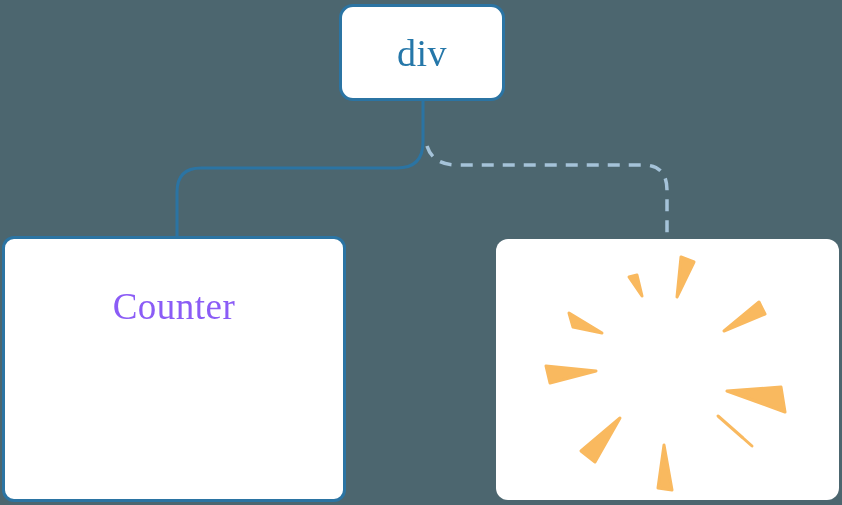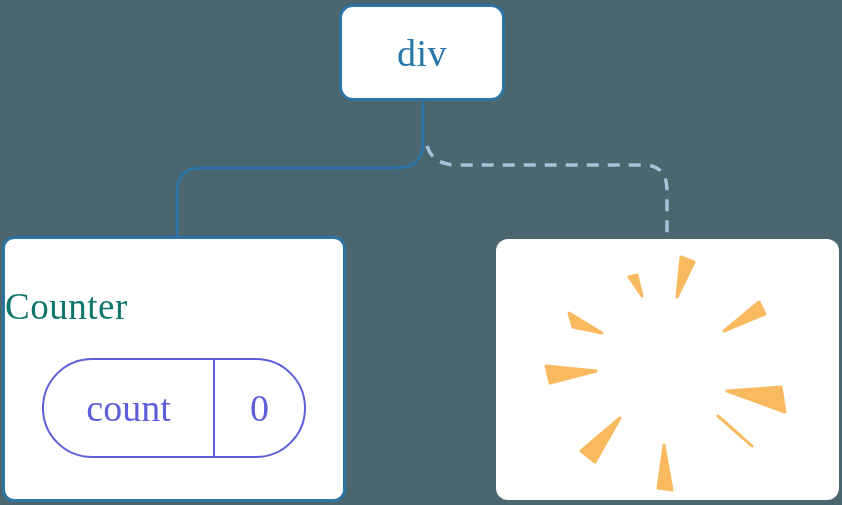--- a/index.html
+++ b/index.html
@@ -40,23 +40,24 @@
   .node-counter {
     left: 2px; top: 236px;
     width: 344px; height: 266px;
     border: 3px solid #2B74A3;
     border-radius: 12px;
   }
   .counter-title {
     margin-top: 46px;
     height: 44px;
     line-height: 44px;
+    text-align: center;
     font-size: 37px;
     letter-spacing: 0.5px;
-    color: #0f766e;
+    color: #8b5cf6;
   }
   .state-pill {
     box-sizing: border-box;
     margin: 29px auto 0 auto;
     width: 264px;
     height: 100px;
     border: 2.5px solid #5E5EDB;
     border-radius: 52px;
     display: flex;
     align-items: stretch;
@@ -99,24 +100,20 @@
     <path d="M 423 101 L 423 142 Q 423 168 397 168 L 201 168 Q 177 168 177 192 L 177 237" fill="none" stroke="#2B74A3" stroke-width="3"></path>
     <path d="M 427 146 Q 433 165 457 165 L 643 165 Q 667 165 667 190 L 667 240" fill="none" stroke="#A5C3D9" stroke-width="3.5" stroke-dasharray="12 9" stroke-linecap="butt"></path>
   </svg>
 
   <div class="node node-root">
     <span>div</span>
   </div>
 
   <div class="node node-counter">
     <div class="counter-title">Counter</div>
-    <div class="state-pill">
-      <span class="pill-key">count</span>
-      <span class="pill-value">0</span>
-    </div>
   </div>
 
   <div class="node node-removed">
     <svg class="poof-svg" viewBox="0 0 343 261" xmlns="http://www.w3.org/2000/svg">
       <g fill="#F9B95F" stroke="#F9B95F" stroke-width="3" stroke-linejoin="round">
         <polygon points="185,18 198,23 181,58"></polygon>
         <polygon points="133,38 141,36 146,57"></polygon>
         <polygon points="263,63 269,75 228,92"></polygon>
         <polygon points="73,74 77,88 106,94"></polygon>
         <polygon points="50,127 54,144 100,132"></polygon>

